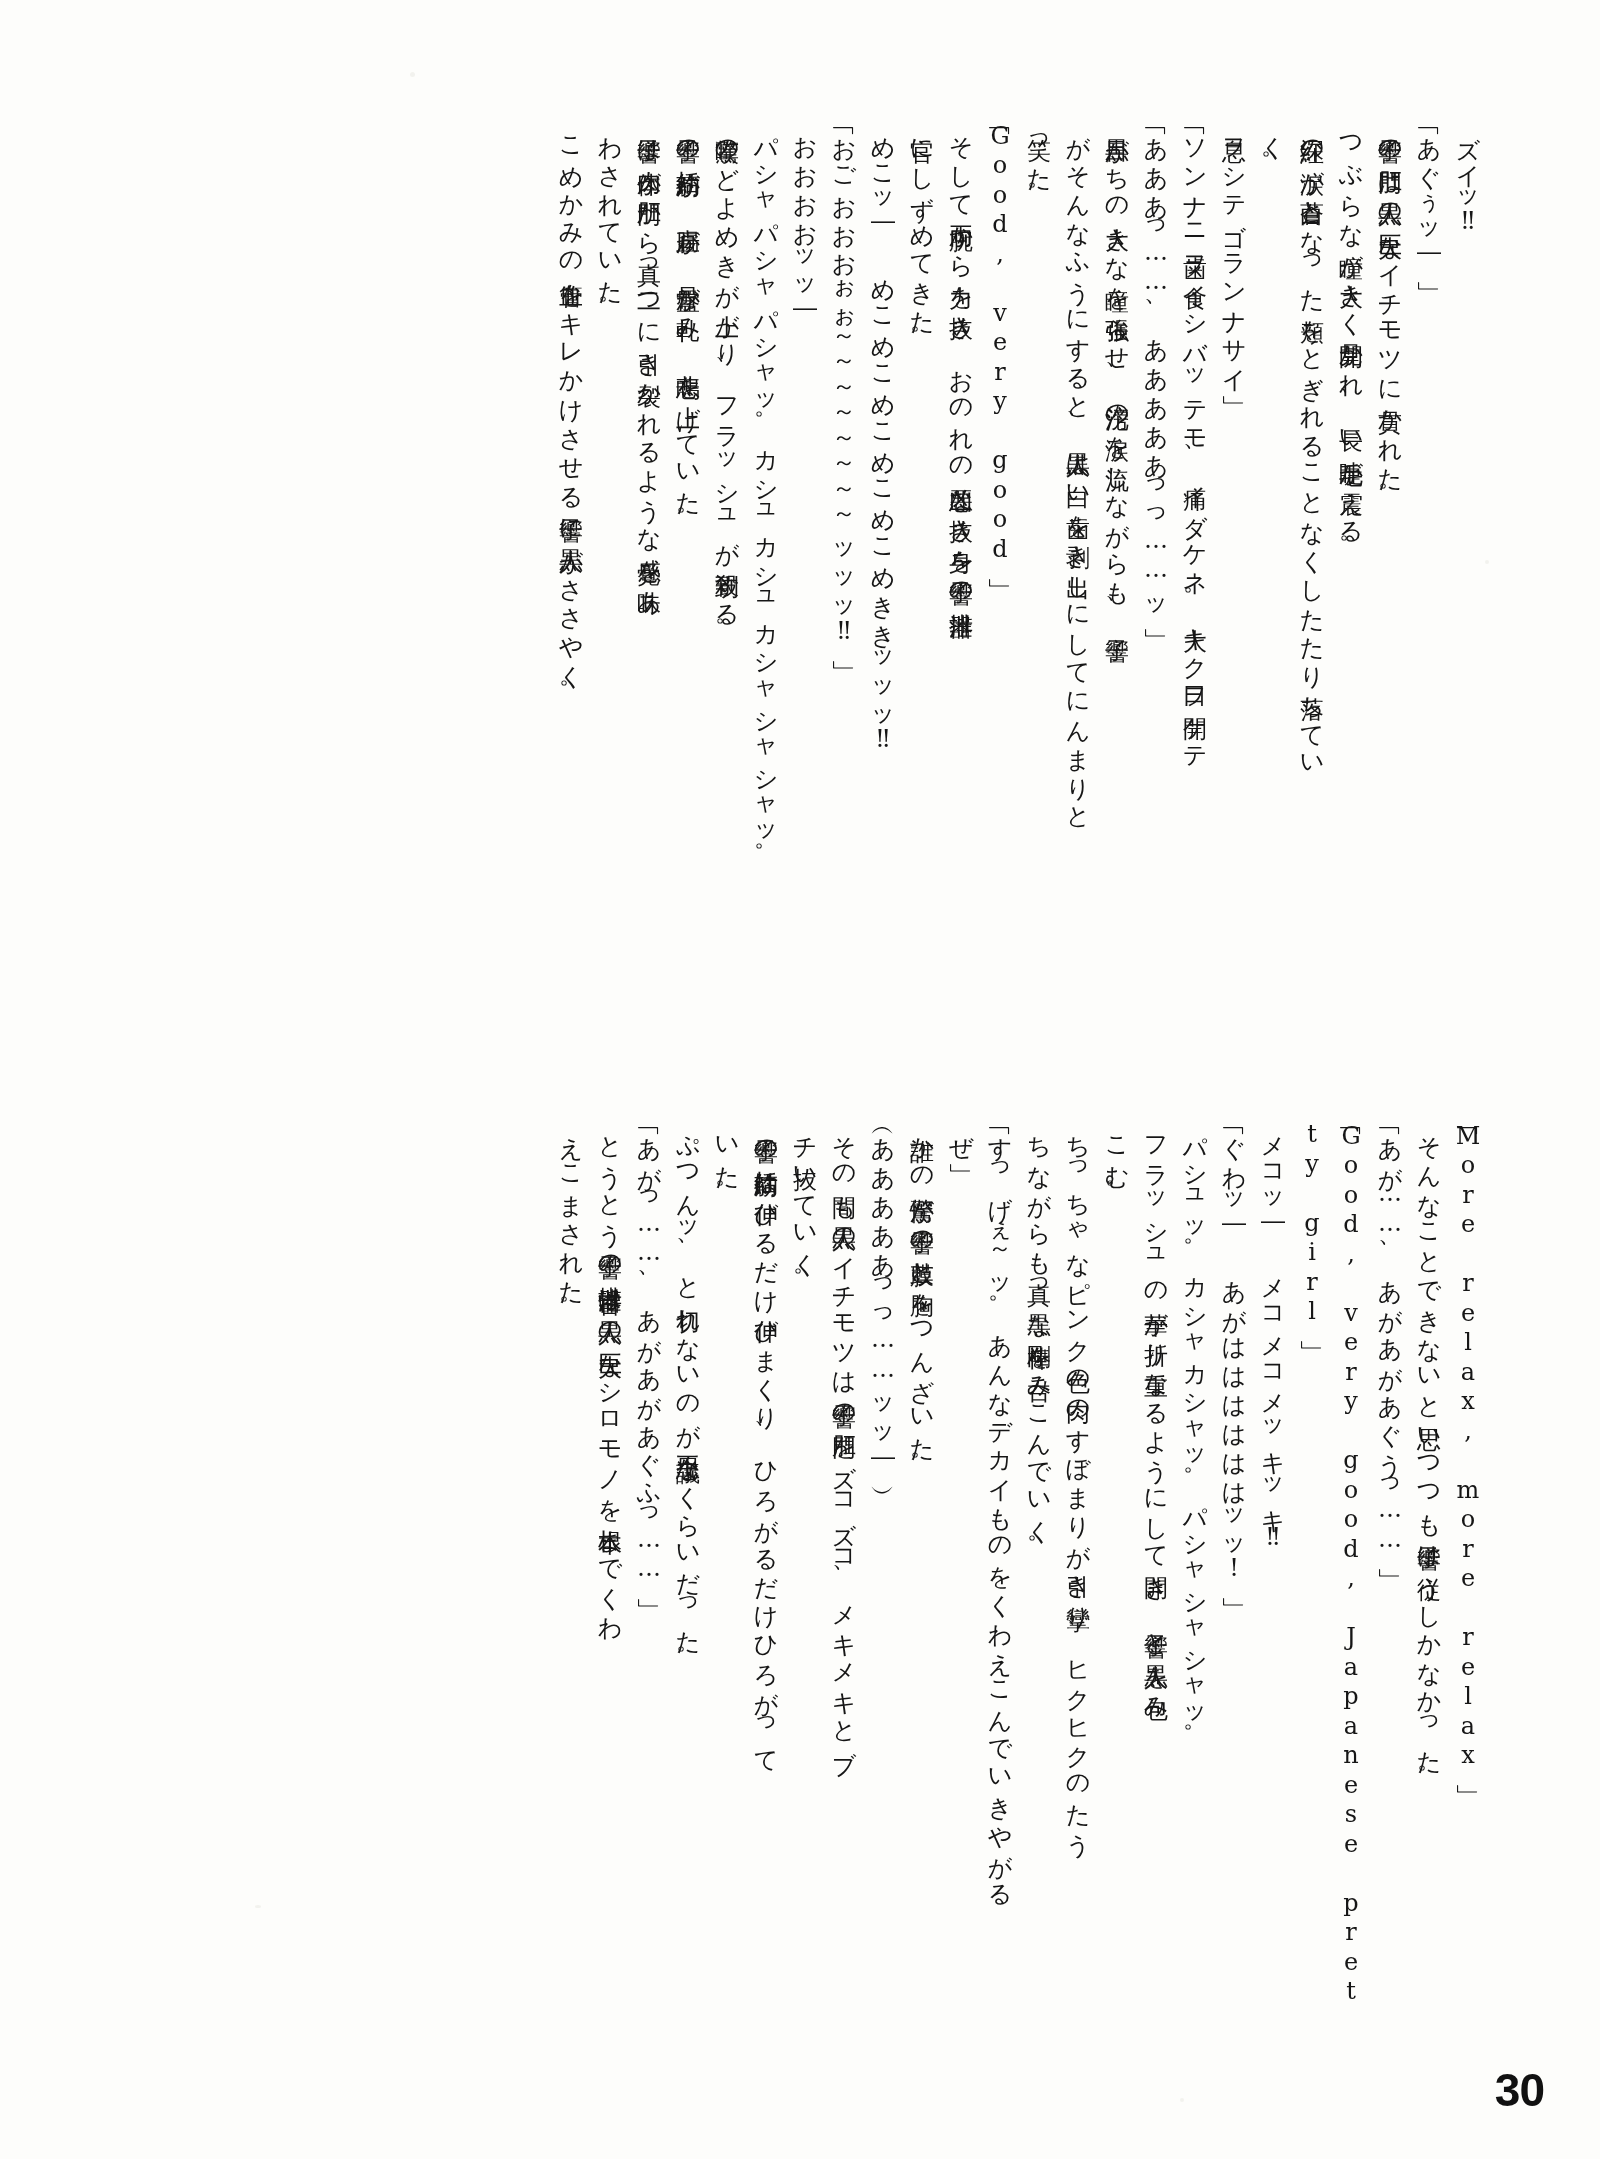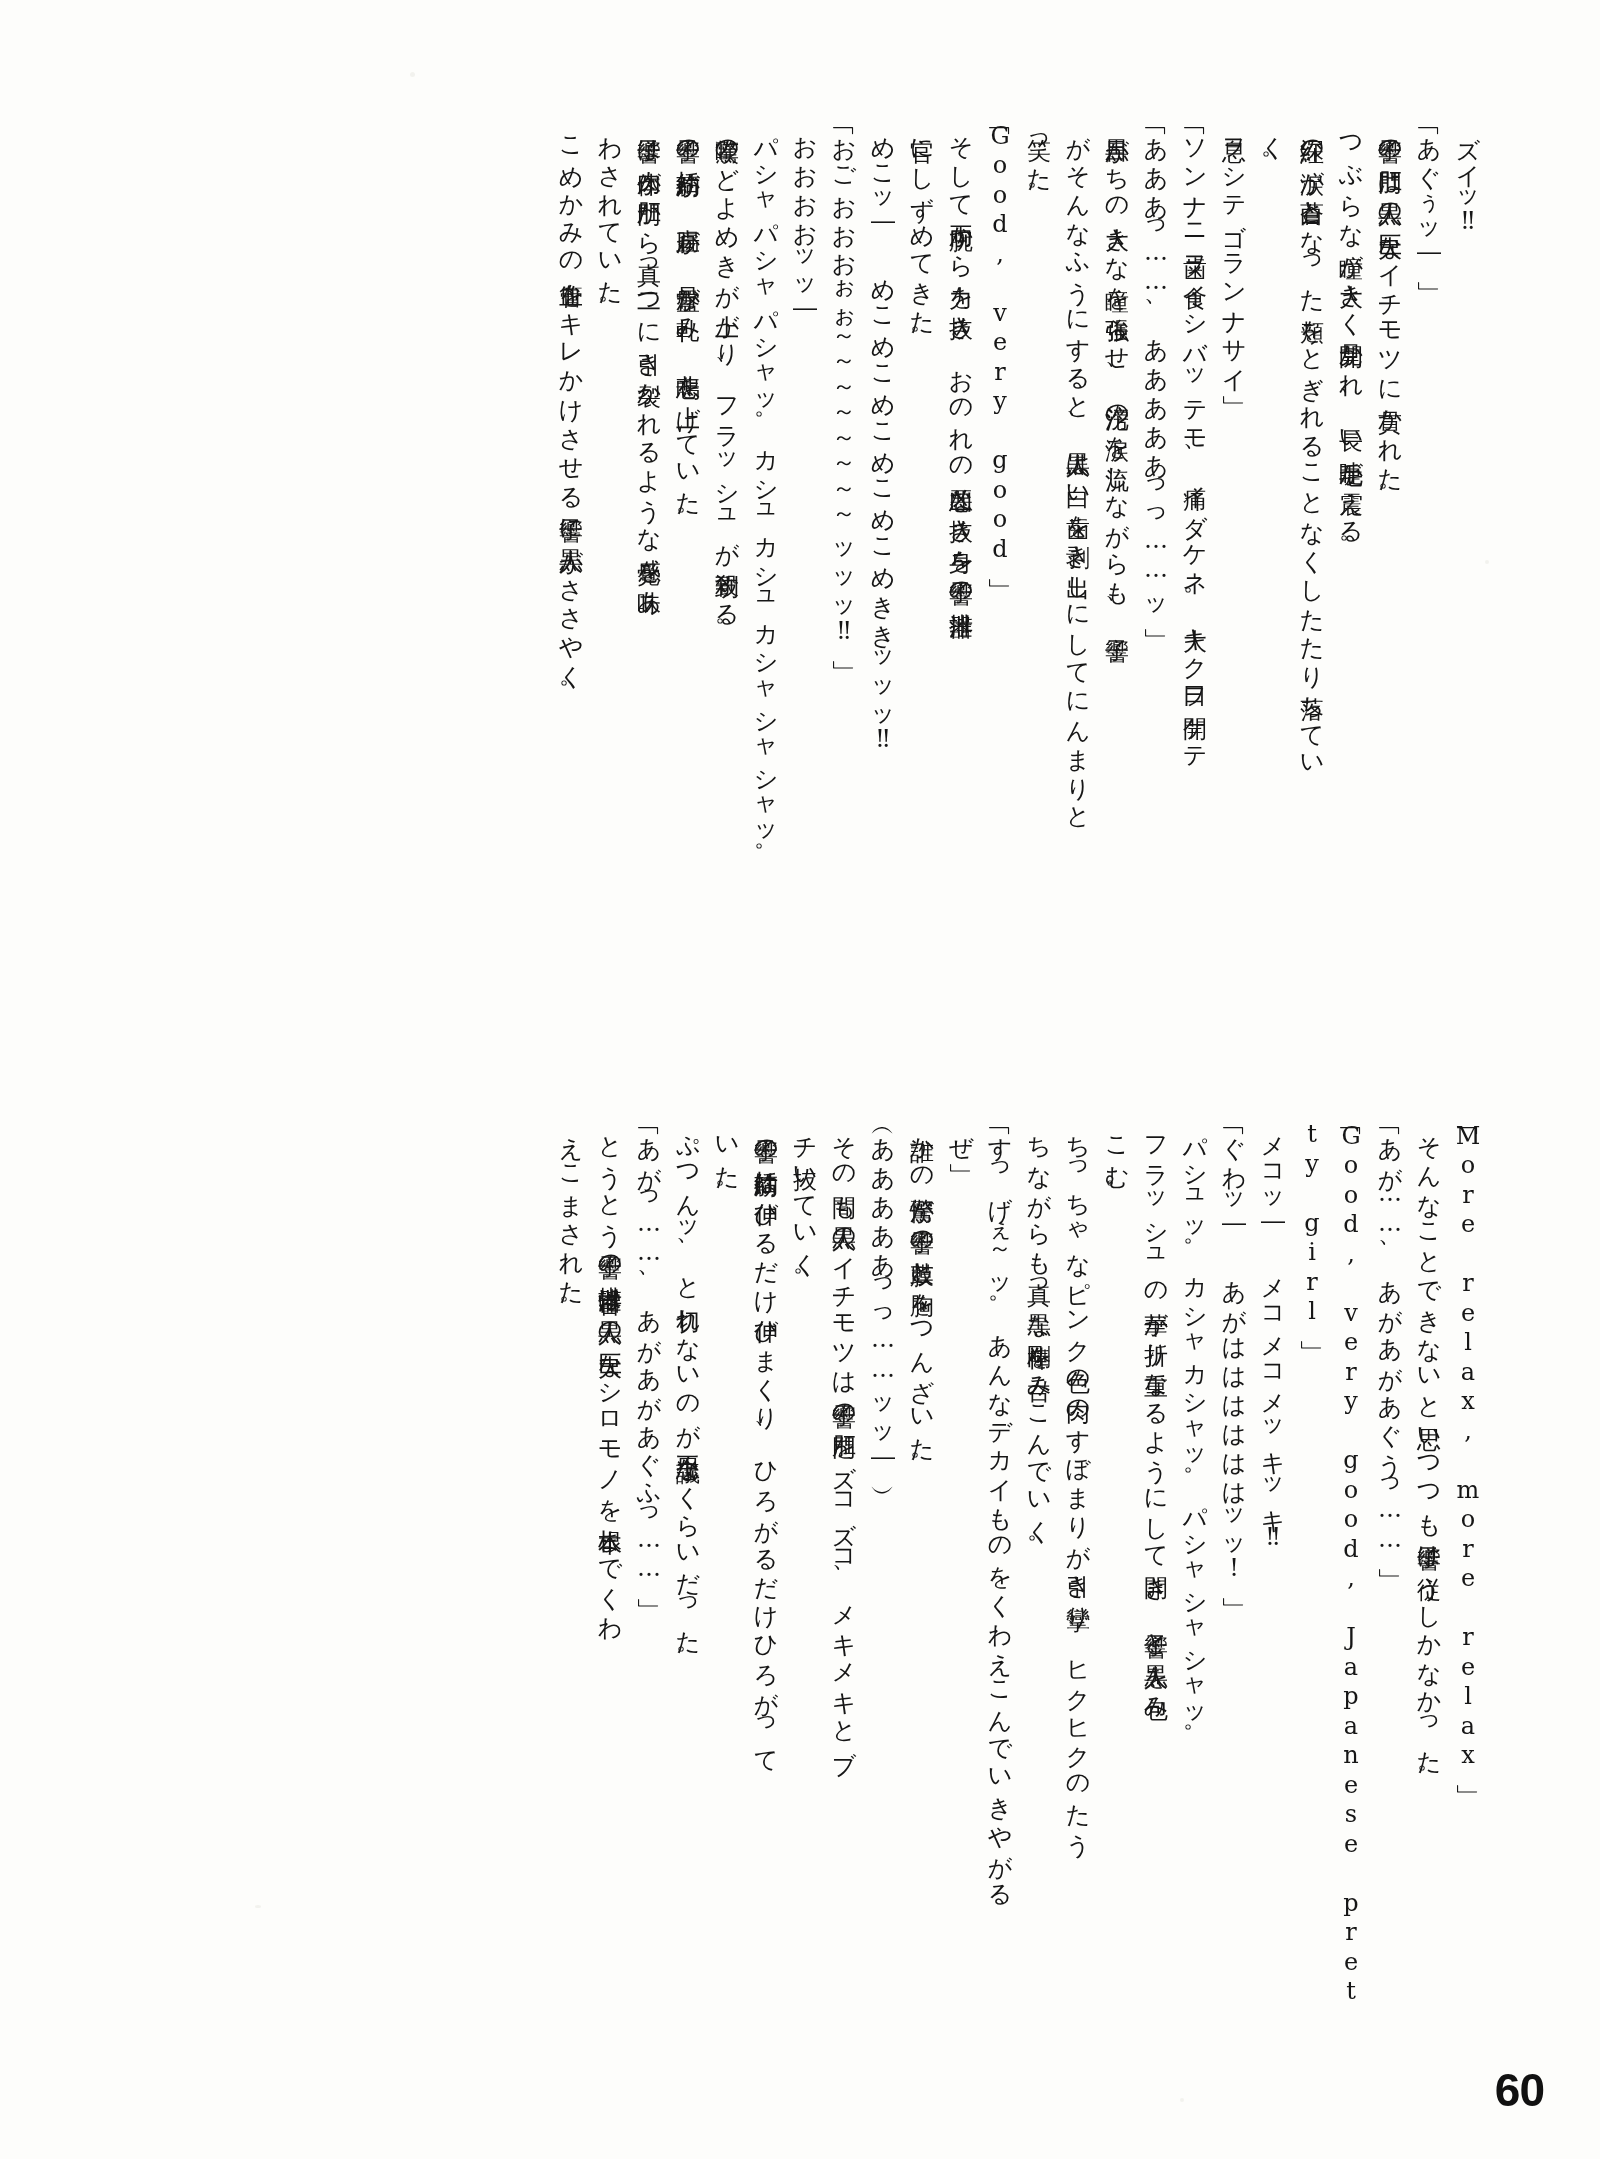--- a/index.html
+++ b/index.html
@@ -132,14 +132,14 @@
       <div class="vcol">その間も黒人のイチモツは響子の肛門をズコズコ、メキメキとブ</div>
       <div class="vcol">チ抜いていく。</div>
       <div class="vcol">響子の括約筋は伸びるだけ伸びまくり、ひろがるだけひろがって</div>
       <div class="vcol">いた。</div>
       <div class="vcol">ぷつんッ、と切れないのが不思議なくらいだった。</div>
       <div class="vcol">「あがっ……、あがあがあぐふっ……」</div>
       <div class="vcol">とうとう響子の排泄器官は黒人の巨大なシロモノを根本までくわ</div>
       <div class="vcol">えこまされた。</div>
     </div>
 
-  <div class="page-number">60</div>
+  <div class="page-number">30</div>
 </div>
 
 </body></html>

